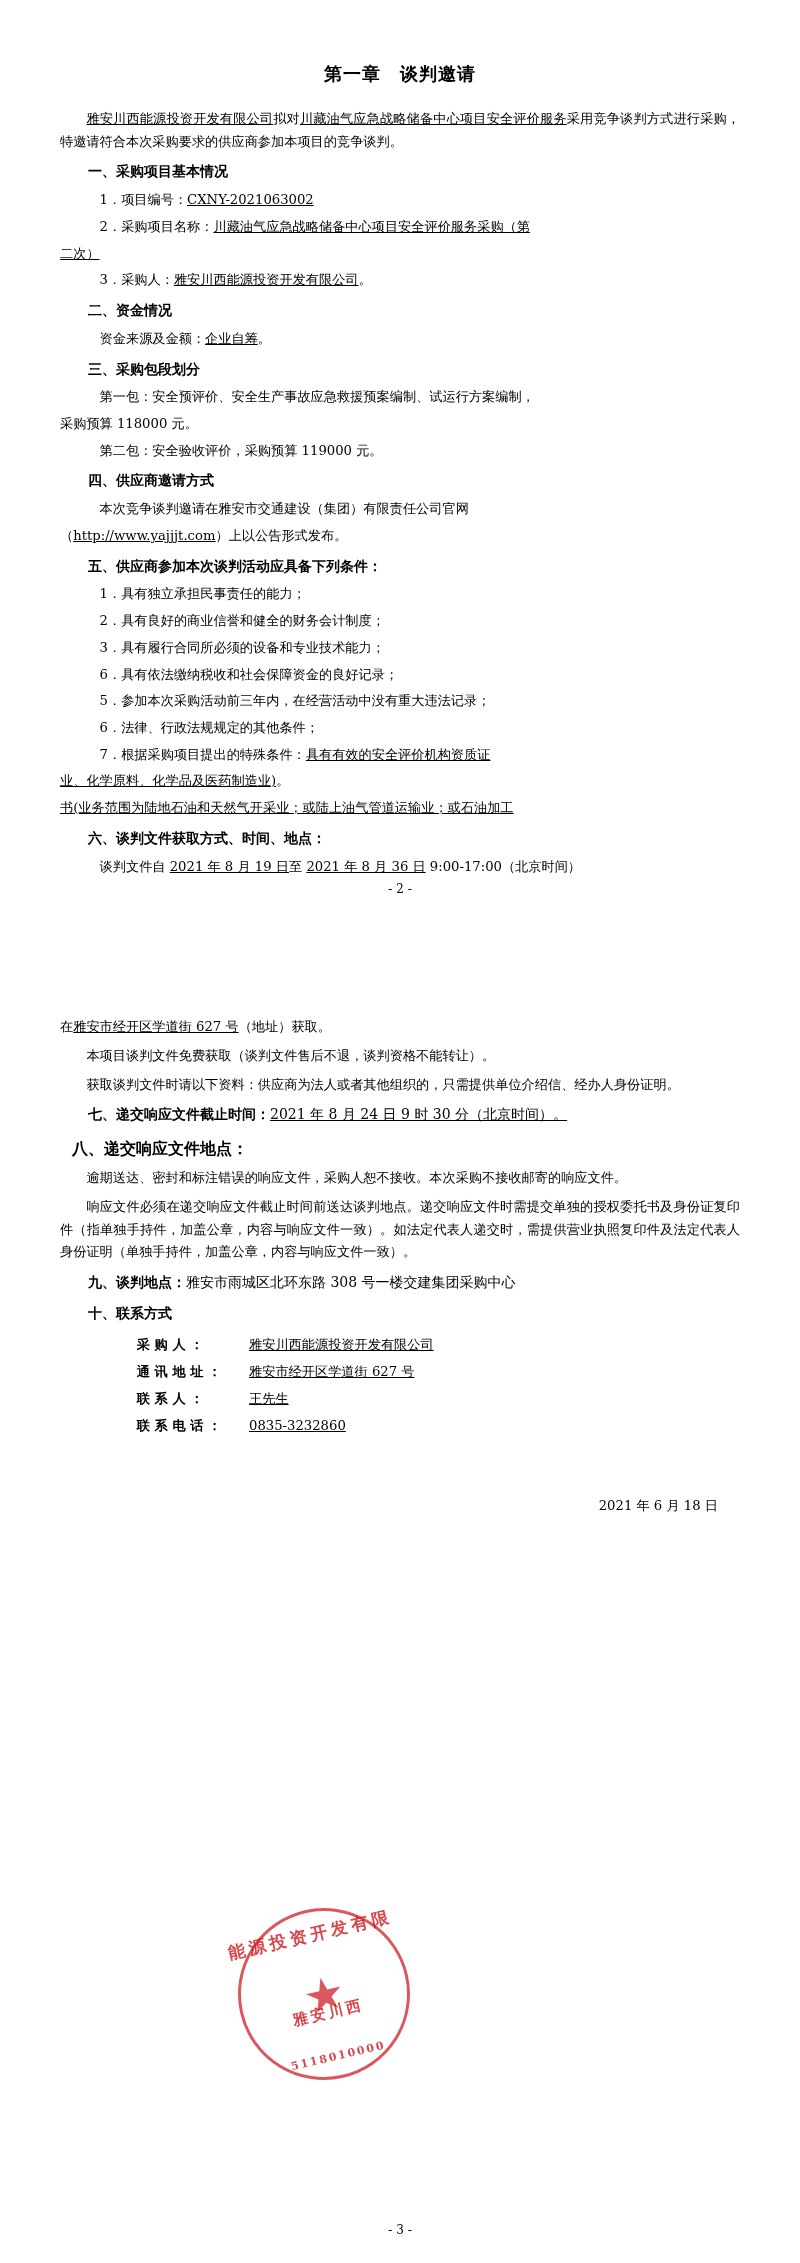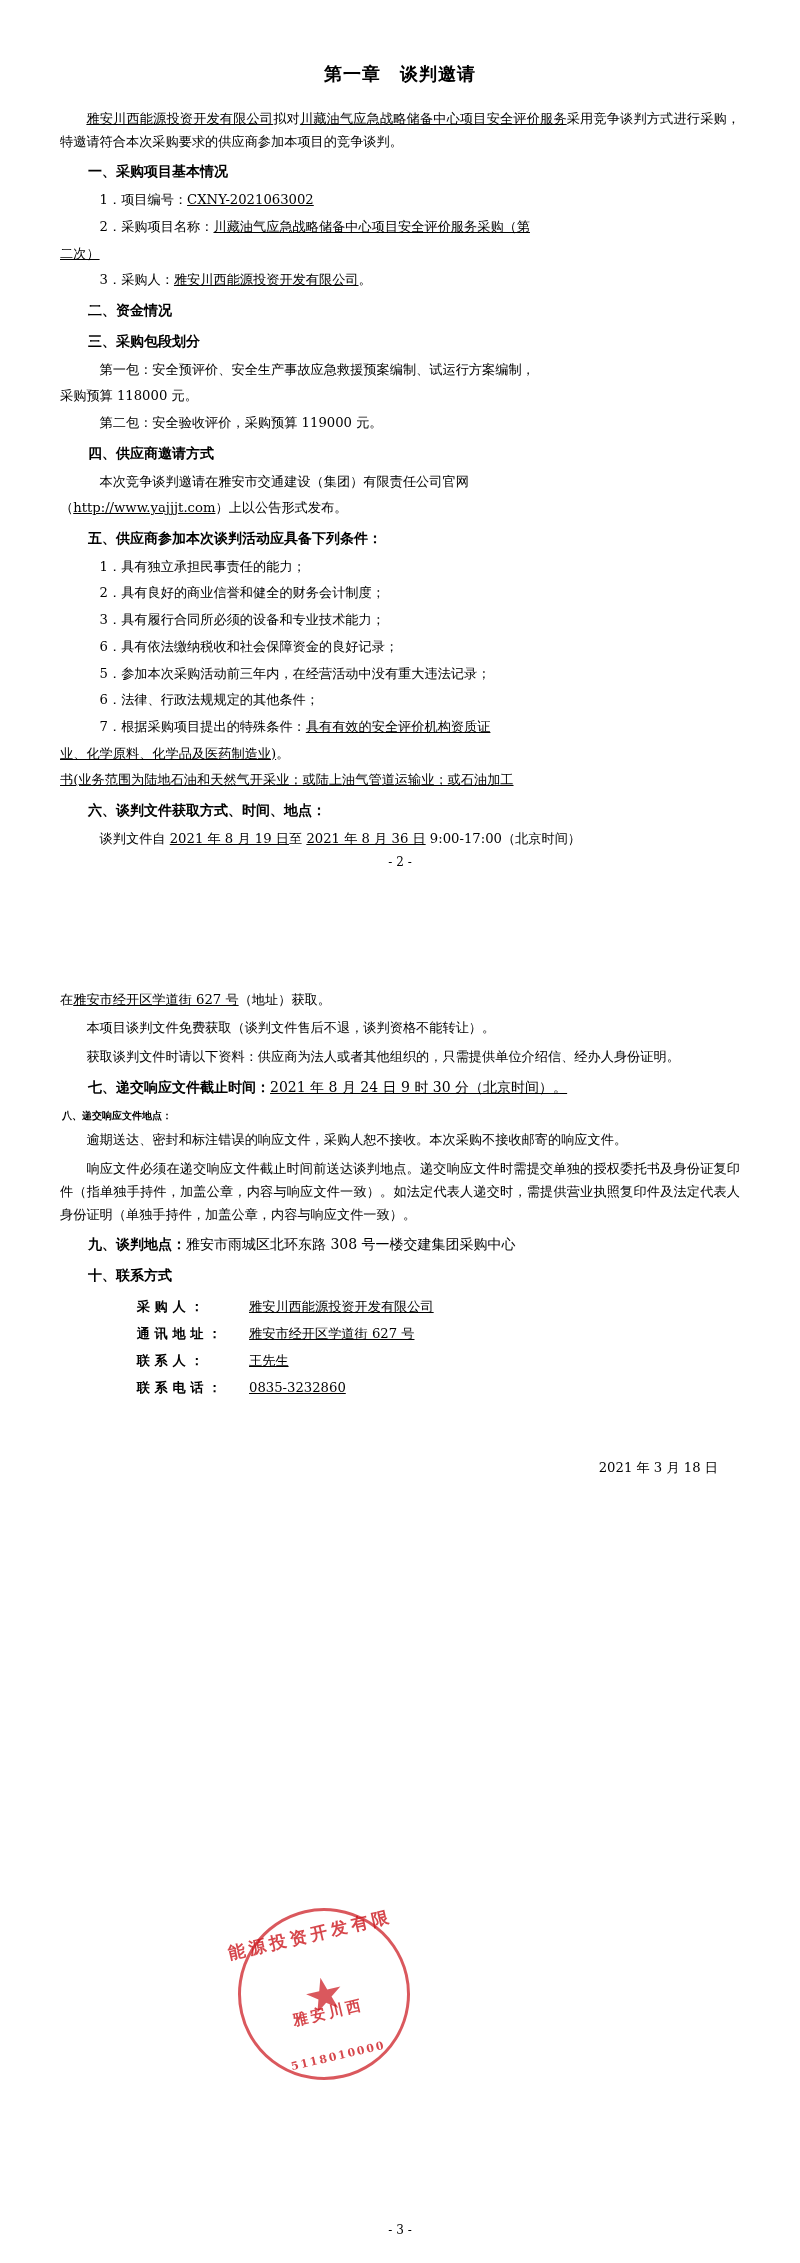--- a/index.html
+++ b/index.html
@@ -63,22 +63,22 @@
   .pagenum {
     text-align: center;
     font-size: 12px;
     margin-top: 2px;
   }
   .gap {
     height: 120px;
   }
   .bold-head {
     font-weight: bold;
-    font-size: 10px;
-    margin: 8px 0 5px 2px;
+    font-size: 16px;
+    margin: 8px 0 5px 12px;
     line-height: 1.7;
     text-indent: 0;
   }
   .contact-table {
     margin-left: 4em;
     font-size: 13.2px;
     line-height: 2.05;
   }
   .contact-row {
     display: flex;
@@ -179,20 +179,21 @@
       <span class="u">雅安川西能源投资开发有限公司</span>拟对<span class="u">川藏油气应急战略储备中心项目安全评价服务</span>采用竞争谈判方式进行采购，特邀请符合本次采购要求的供应商参加本项目的竞争谈判。
     </p>
 
     <div class="h2">一、采购项目基本情况</div>
     <p class="lvl2">1．项目编号：<span class="u">CXNY-2021063002</span></p>
     <p class="lvl2">2．采购项目名称：<span class="u">川藏油气应急战略储备中心项目安全评价服务采购（第</span></p>
     <p class="lvl2-cont"><span class="u">二次）</span></p>
     <p class="lvl2">3．采购人：<span class="u">雅安川西能源投资开发有限公司</span>。</p>
 
     <div class="h2">二、资金情况</div>
+    <p class="lvl2">资金来源及金额：<span class="u">企业自筹</span>。</p>
 
     <div class="h2">三、采购包段划分</div>
     <p class="lvl2">第一包：安全预评价、安全生产事故应急救援预案编制、试运行方案编制，</p>
     <p class="lvl2-cont">采购预算 118000 元。</p>
     <p class="lvl2">第二包：安全验收评价，采购预算 119000 元。</p>
 
     <div class="h2">四、供应商邀请方式</div>
     <p class="lvl2">本次竞争谈判邀请在雅安市交通建设（集团）有限责任公司官网</p>
     <p class="lvl2-cont">（<span class="u">http://www.yajjjt.com</span>）上以公告形式发布。</p>
 
@@ -240,21 +241,21 @@
       <div class="contact-row">
         <span class="contact-label">联系人：</span>
         <span class="contact-value">王先生</span>
       </div>
       <div class="contact-row">
         <span class="contact-label">联系电话：</span>
         <span class="contact-value">0835-3232860</span>
       </div>
     </div>
 
-    <div class="date-line">2021 年 3 月 18 日</div>
+    <div class="date-line">2021 年 6 月 18 日</div>
 
   </div>
 
   <div class="seal">
     <div class="seal-skew">
       <div class="ring"></div>
       <div class="arc-top">能源投资开发有限</div>
       <div class="star">★</div>
       <div class="mid-text">雅安川西</div>
       <div class="arc-bottom">5118010000</div>

